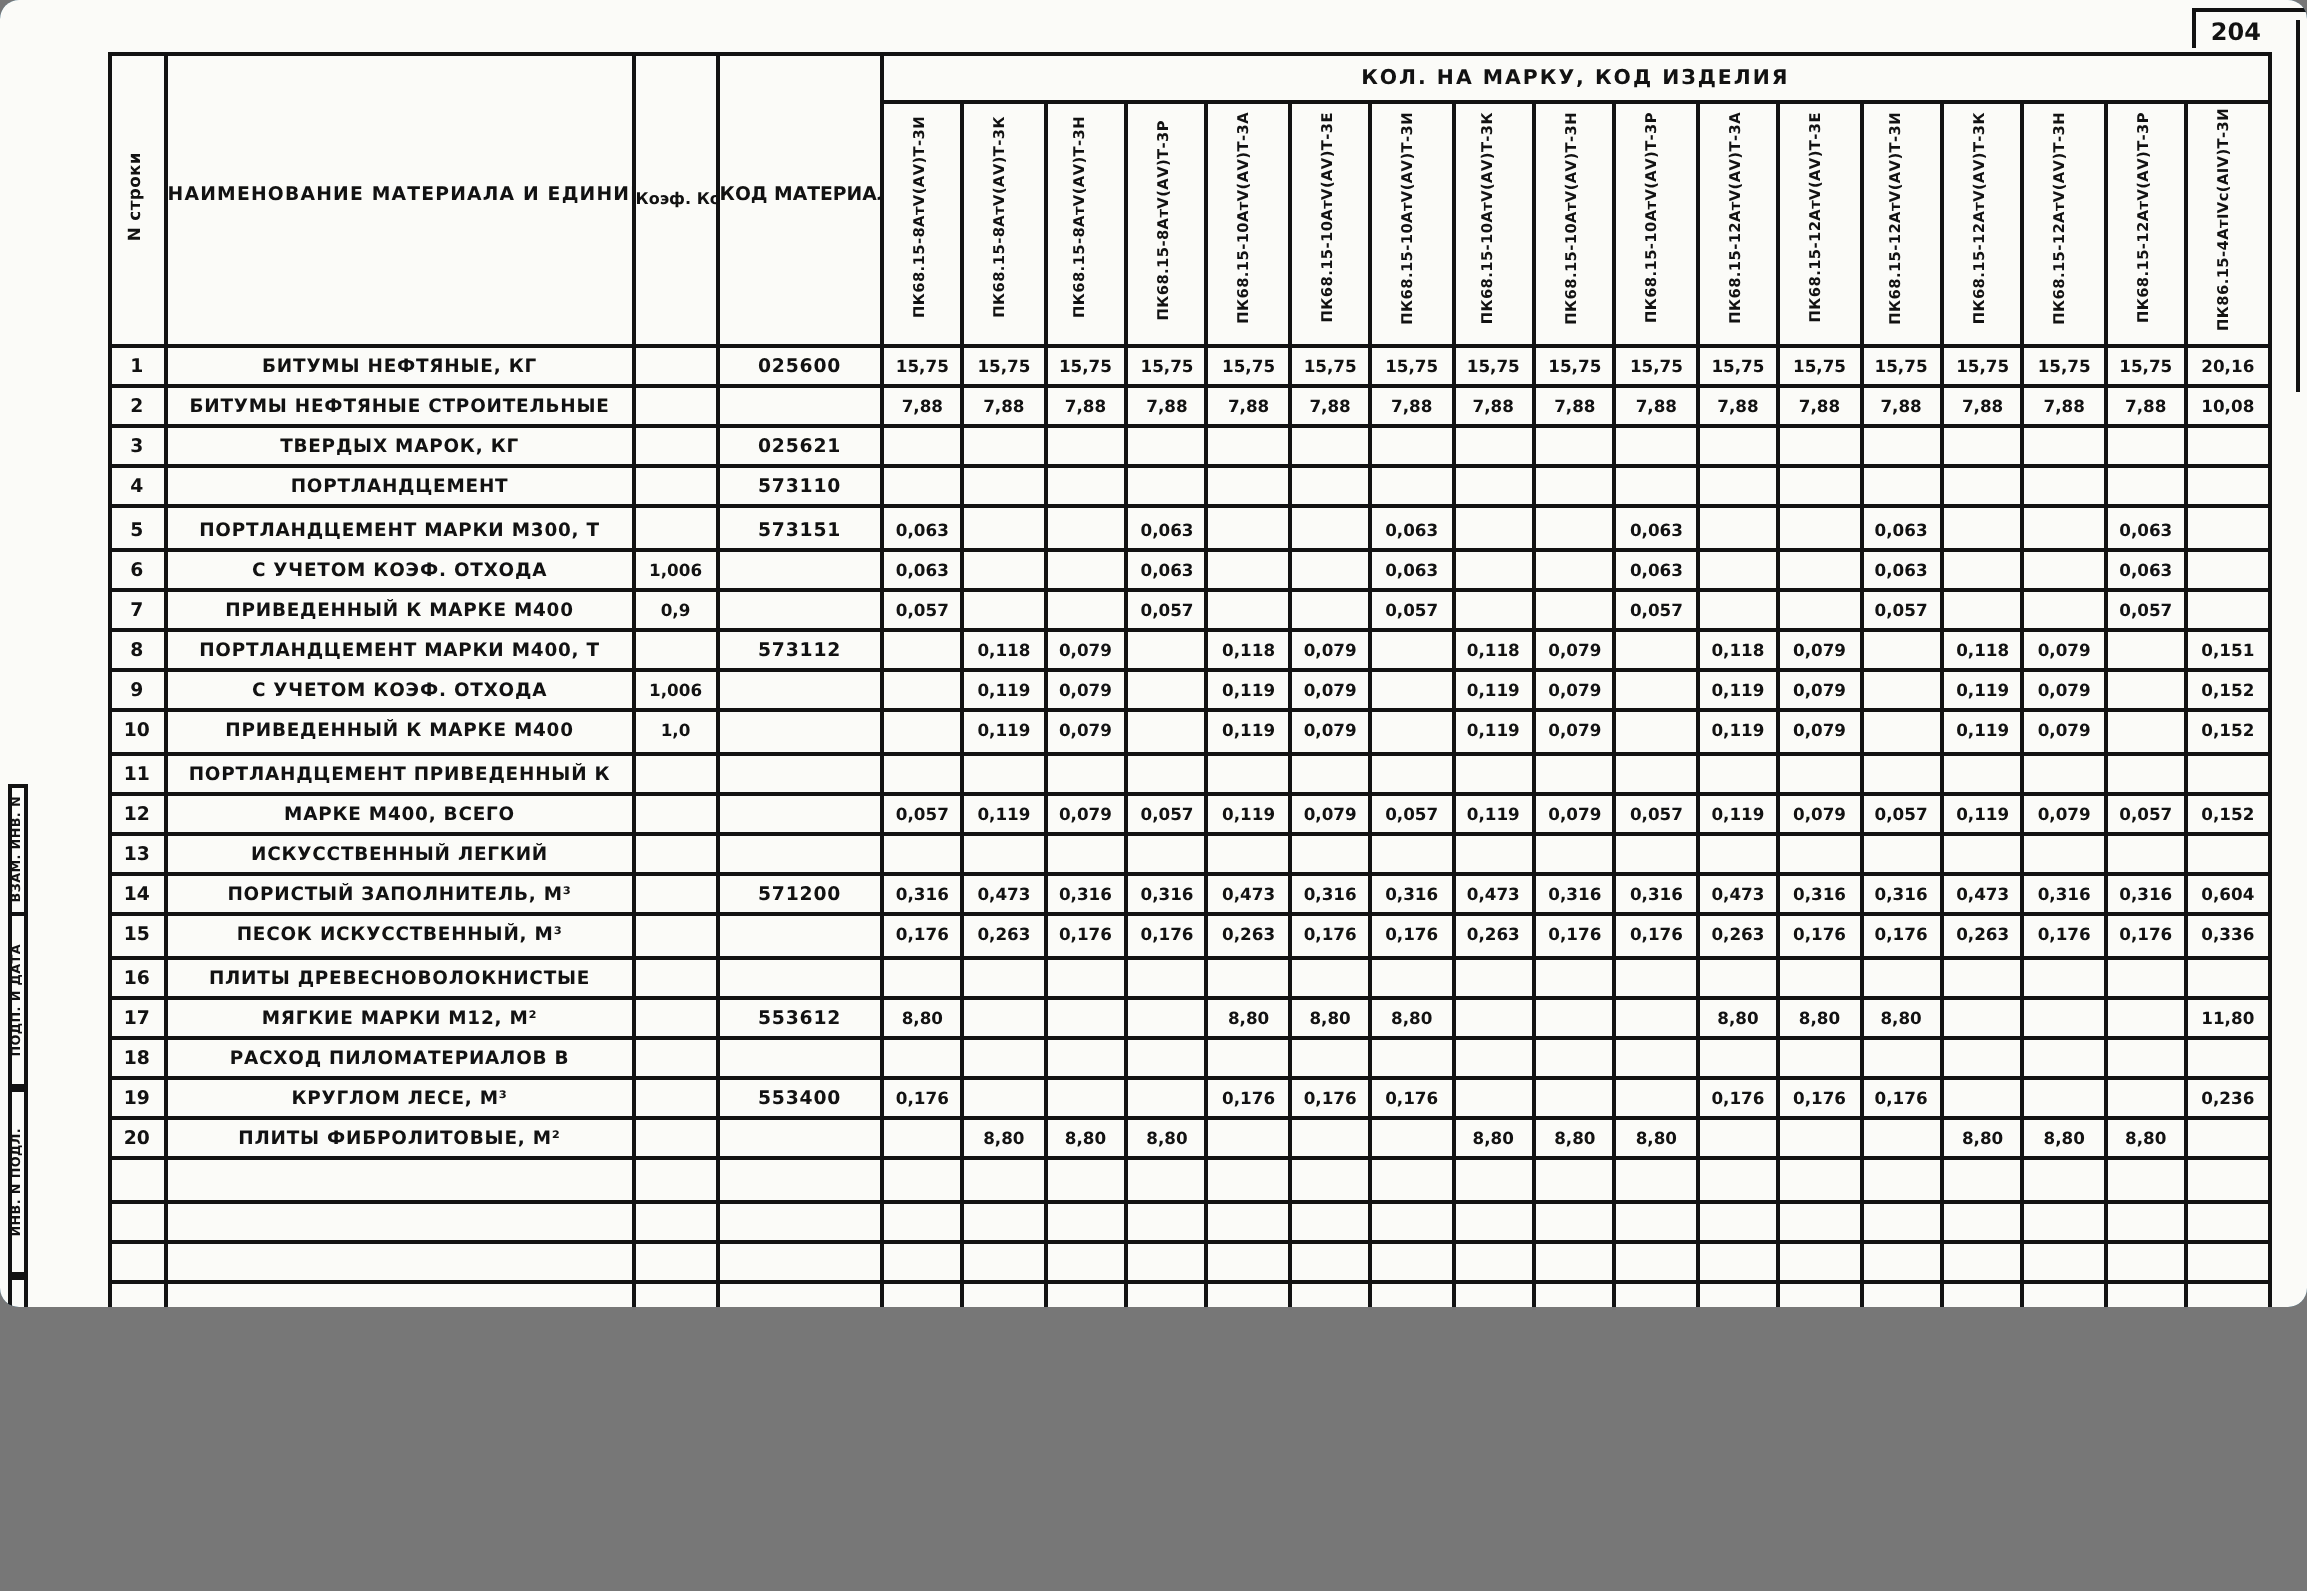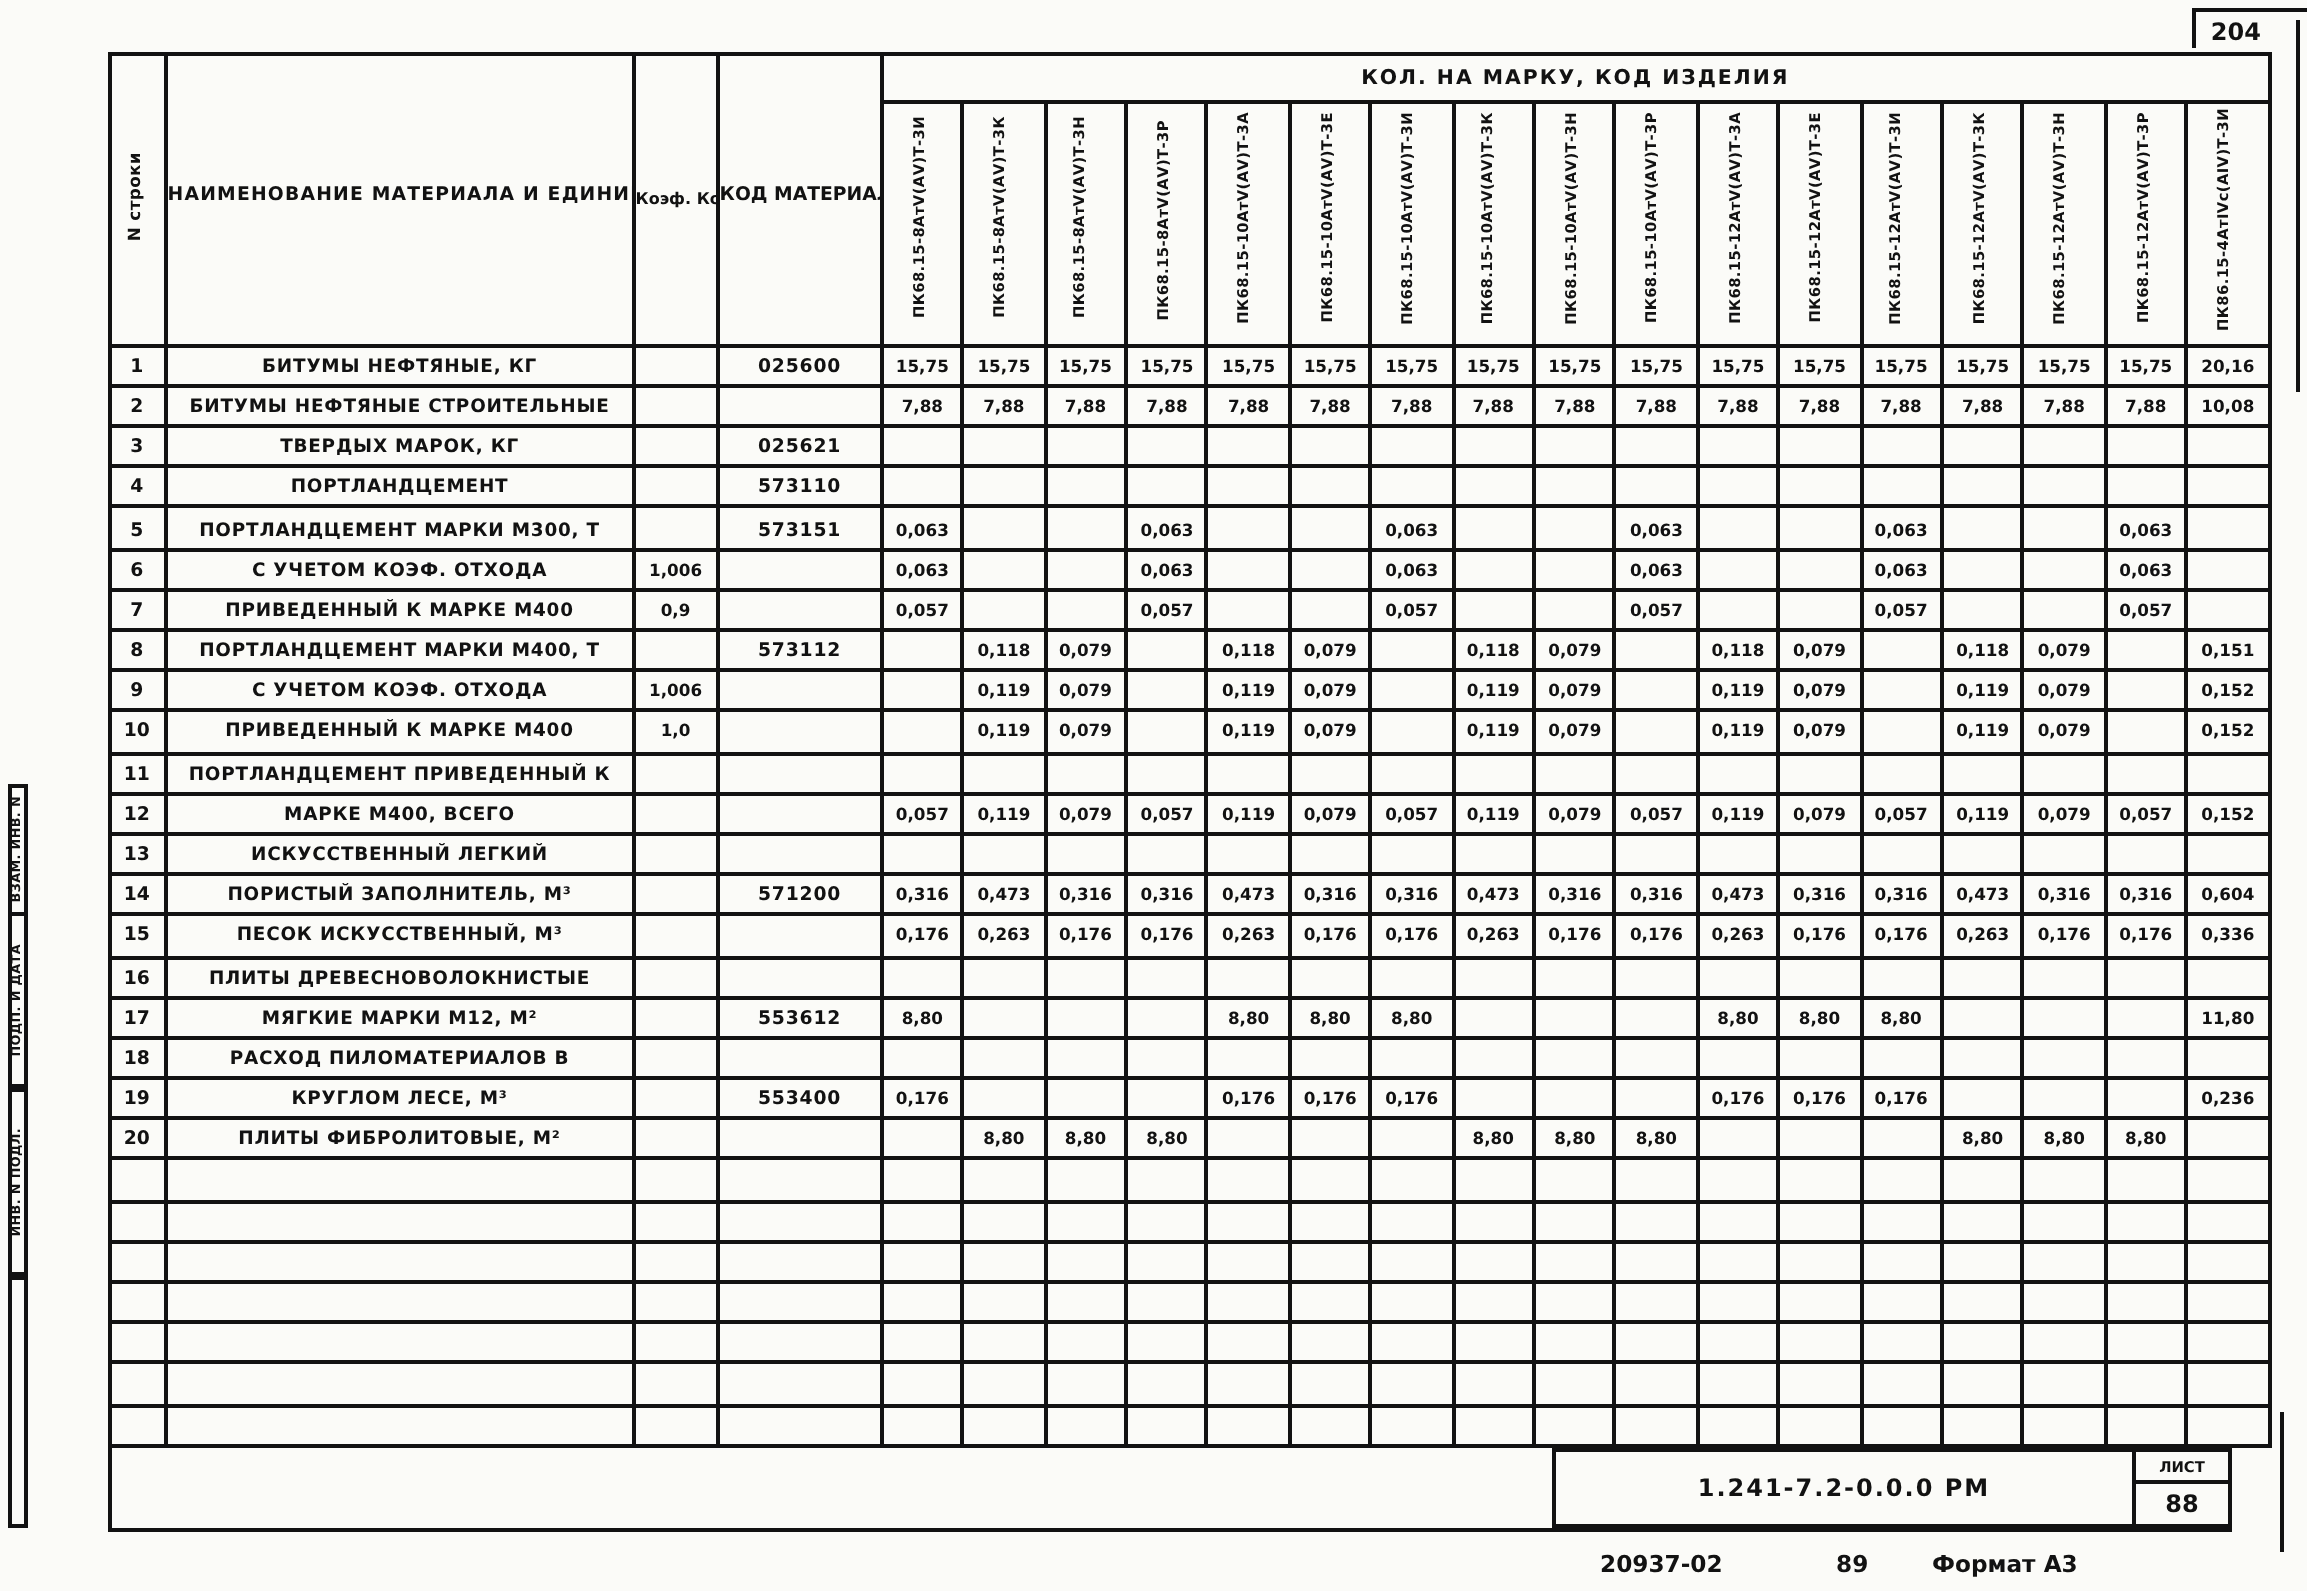--- a/index.html
+++ b/index.html
@@ -1,16 +1,16 @@
 <!DOCTYPE html>
 <html style="font-size:7.5px"><head>
 <meta charset="utf-8">
 <style>
   html,body{margin:0;padding:0;background:#777;}
-  .viewport{width:2307px;height:1591px;overflow:hidden;background:#0c4a6e;}
+  .viewport{width:2307px;height:1307px;overflow:hidden;background:#0c4a6e;border-radius:19px;}
   .page{
     width:577px;height:398px;position:relative;background:#fbfbf8;
     transform:scale(4);transform-origin:0 0;
     font-family:"DejaVu Sans",sans-serif;color:#121212;
   }
   
   table.main{
     position:absolute;left:26.5px;top:13px;width:540px;
     border-collapse:collapse;table-layout:fixed;
     border:1.2px solid #121212;

